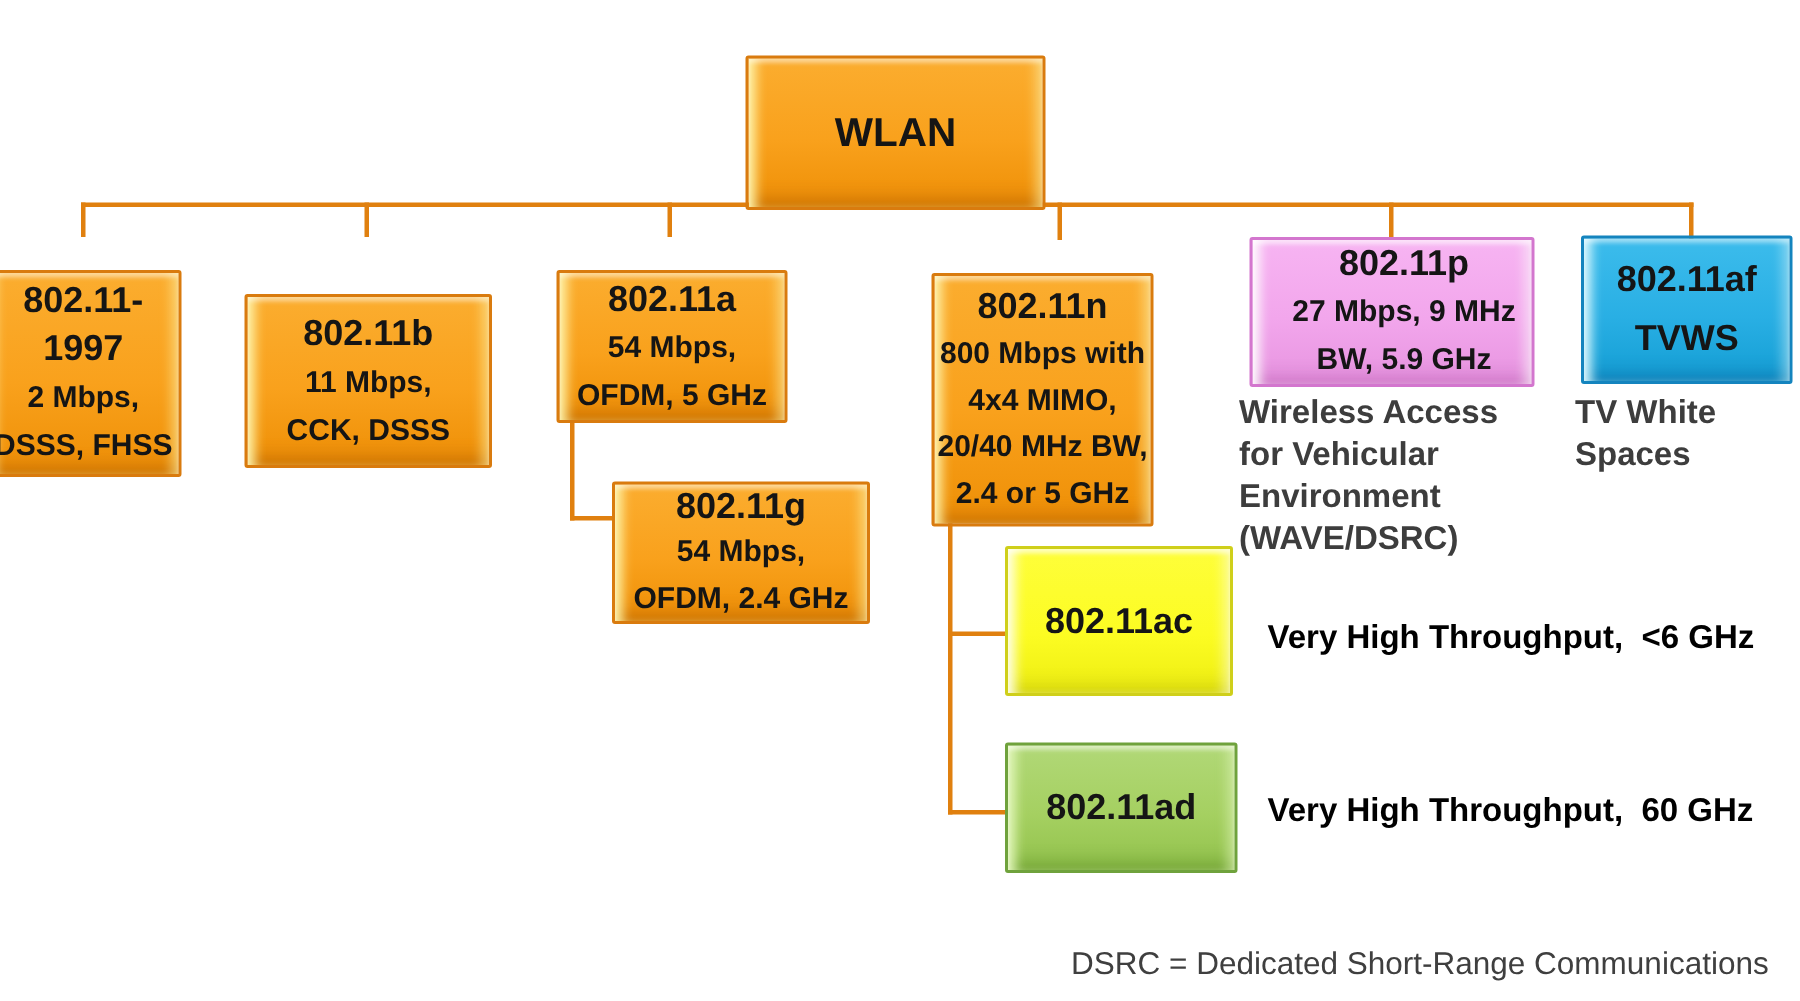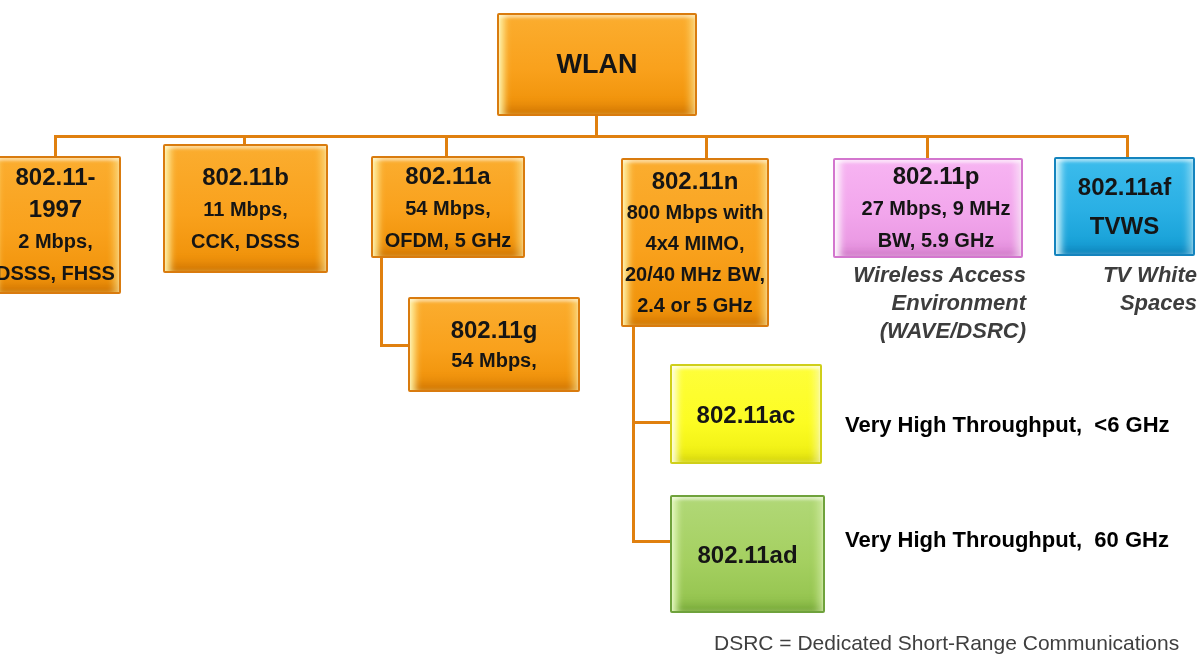--- a/index.html
+++ b/index.html
@@ -21,20 +21,21 @@
   .node .t.lg{font-size:27px;}
   .node .d{font-size:20px;line-height:32px;white-space:nowrap;}
 
   .orange{
     background:linear-gradient(180deg,#FBAD2F 0%,#F9A11C 55%,#EE8F06 100%);
     border:2px solid #D97B0E;
     box-shadow:inset 0 3px 3px rgba(255,255,255,.45),
       inset 9px 0 7px -4px rgba(255,246,170,.95),
       inset -9px 0 7px -4px rgba(255,246,170,.55),
       inset 0 -11px 12px -6px rgba(150,70,0,.40);
+    margin-top:24px;
   }
   .pink{
     background:linear-gradient(180deg,#F7B4F2 0%,#F2A6EC 55%,#E794E0 100%);
     border:2px solid #D376CE;
     box-shadow:inset 0 3px 3px rgba(255,255,255,.55),
       inset 9px 0 7px -4px rgba(255,255,255,.95),
       inset -9px 0 7px -4px rgba(255,255,255,.55),
       inset 0 -10px 12px -6px rgba(140,40,130,.30);
     padding-left:20px;
   }
@@ -58,21 +59,21 @@
     background:linear-gradient(180deg,#B1D877 0%,#A5D061 55%,#92C24C 100%);
     border:2px solid #6FA23C;
     box-shadow:inset 0 3px 3px rgba(255,255,255,.5),
       inset 9px 0 7px -4px rgba(230,250,190,.95),
       inset -9px 0 7px -4px rgba(230,250,190,.55),
       inset 0 -10px 12px -6px rgba(50,100,10,.35);
   }
 
   
   .cap{position:absolute;font-weight:bold;font-size:22px;line-height:28px;
-       color:#3d3d3d;text-align:right;font-style:italic;}
+       color:#3d3d3d;text-align:left;}
   .cap div{white-space:nowrap;}
   .note{position:absolute;font-weight:bold;font-size:22px;color:#000;white-space:pre;}
   .footnote{position:absolute;font-weight:normal;font-size:21px;color:#3f3f3f;white-space:nowrap;}
 </style>
 </head>
 <body>
 
 <div class="canvas">
 
   <div class="conn v" style="left:595px;top:114px;height:23px"></div>
@@ -93,35 +94,36 @@
     <div class="t lg">WLAN</div>
   </div>
 
   <div class="node orange" style="left:-10px;top:156px;width:131px;height:138px">
     <div class="t" style="line-height:32px">802.11-</div>
     <div class="t" style="line-height:32px">1997</div>
     <div class="d" style="line-height:32px">2 Mbps,</div>
     <div class="d" style="line-height:32px">DSSS, FHSS</div>
   </div>
 
-  <div class="node orange" style="left:163px;top:144px;width:165px;height:129px">
+  <div class="node orange" style="left:163px;top:172px;width:165px;height:116px">
     <div class="t">802.11b</div>
     <div class="d">11 Mbps,</div>
     <div class="d">CCK, DSSS</div>
   </div>
 
   <div class="node orange" style="left:371px;top:156px;width:154px;height:102px">
     <div class="t">802.11a</div>
     <div class="d">54 Mbps,</div>
     <div class="d">OFDM, 5 GHz</div>
   </div>
 
   <div class="node orange" style="left:408px;top:297px;width:172px;height:95px">
     <div class="t" style="line-height:31px">802.11g</div>
     <div class="d" style="line-height:31px">54 Mbps,</div>
+    <div class="d" style="line-height:31px">OFDM, 2.4 GHz</div>
   </div>
 
   <div class="node orange" style="left:621px;top:158px;width:148px;height:169px">
     <div class="t" style="line-height:33px">802.11n</div>
     <div class="d" style="line-height:31px">800 Mbps with</div>
     <div class="d" style="line-height:31px">4x4 MIMO,</div>
     <div class="d" style="line-height:31px">20/40 MHz BW,</div>
     <div class="d" style="line-height:31px">2.4 or 5 GHz</div>
   </div>
 
@@ -133,26 +135,27 @@
 
   <div class="node blue" style="left:1054px;top:157px;width:141px;height:99px;justify-content:space-evenly">
     <div class="t" style="line-height:28px">802.11af</div>
     <div class="t" style="line-height:28px">TVWS</div>
   </div>
 
   <div class="node yellow" style="left:670px;top:364px;width:152px;height:100px">
     <div class="t">802.11ac</div>
   </div>
 
-  <div class="node green" style="left:670px;top:495px;width:155px;height:118px">
+  <div class="node green" style="left:670px;top:495px;width:155px;height:87px">
     <div class="t">802.11ad</div>
   </div>
 
   <div class="cap" style="left:826px;top:261px;width:200px">
     <div>Wireless Access</div>
+    <div>for Vehicular</div>
     <div>Environment</div>
     <div>(WAVE/DSRC)</div>
   </div>
 
   <div class="cap" style="left:1050px;top:261px;width:147px">
     <div>TV White</div>
     <div>Spaces</div>
   </div>
 
   <div class="note" style="left:845px;top:412px">Very High Throughput,  &lt;6 GHz</div>

